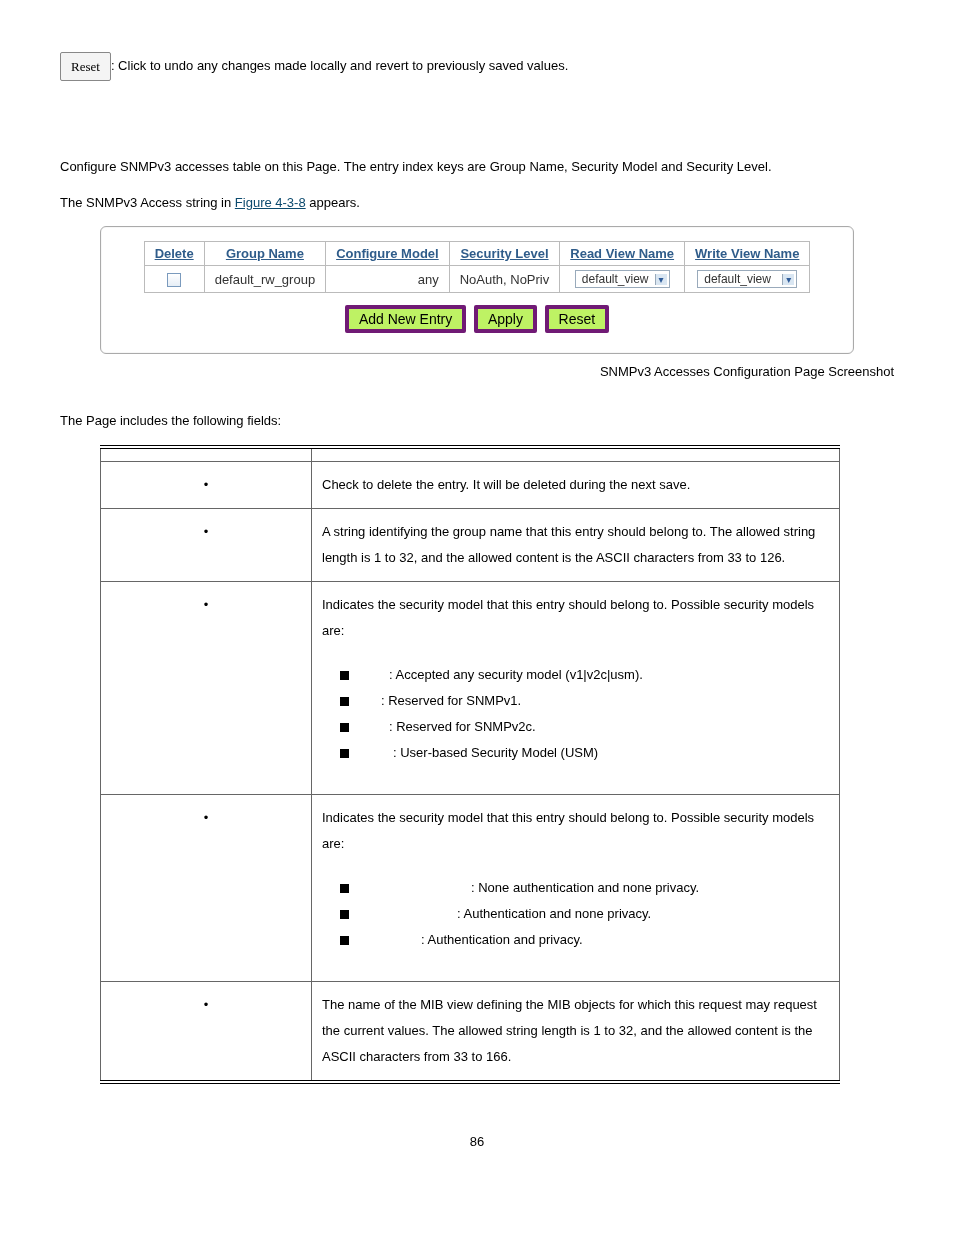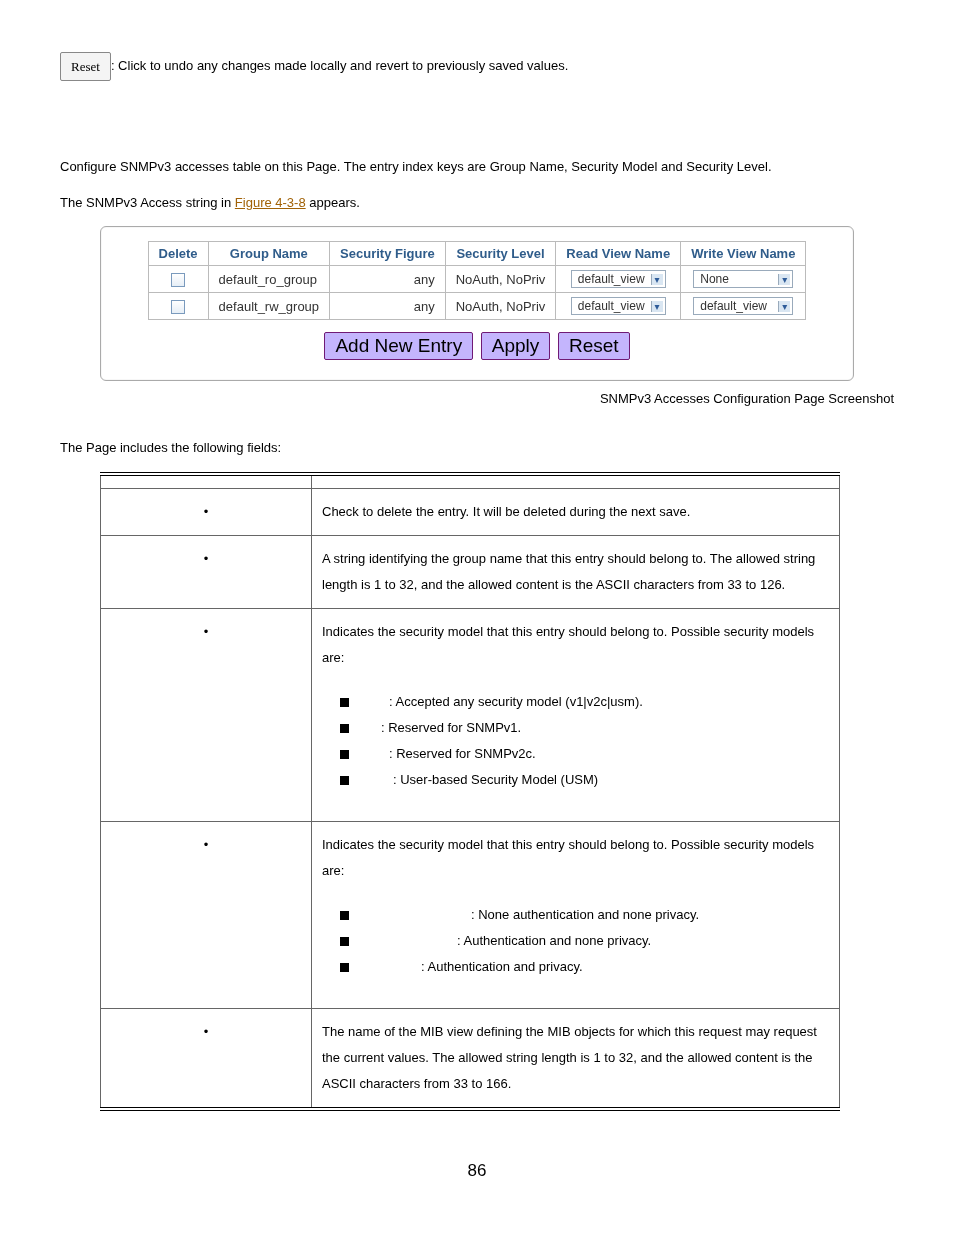--- a/index.html
+++ b/index.html
@@ -16,21 +16,21 @@
   .reset-btn-img {
     display: inline-block;
     border: 1px solid #888;
     background: #f4f4f4;
     padding: 2px 10px;
     font-family: Georgia, serif;
     font-size: 13px;
     vertical-align: middle;
     border-radius: 2px;
   }
-  .fig-link { color: #a16207; text-decoration: underline; }
+  .fig-link { color: #0c4a6e; text-decoration: underline; }
   .screenshot-box {
     border: 1px solid #aaa;
     border-radius: 6px;
     margin: 10px 40px;
     padding: 14px 14px 20px 14px;
     background: #fff;
     box-shadow: inset 0 0 0 1px rgba(0,0,0,0.03);
   }
   .shot-title {
     text-align: center;
@@ -47,20 +47,21 @@
   table.snmp th, table.snmp td {
     border: 1px solid #bbb;
     padding: 4px 10px;
     text-align: center;
     white-space: nowrap;
   }
   table.snmp th {
     color: #2f5c8a;
     font-weight: bold;
     background: #fff;
+    text-decoration: underline;
   }
   table.snmp td { color: #333; }
   .cb {
     display: inline-block;
     width: 12px; height: 12px;
     border: 1px solid #7a9abd;
     background: linear-gradient(#fff,#e6eef6);
     vertical-align: middle;
   }
   .sel {
@@ -77,24 +78,24 @@
     border-left: 1px solid #9ab;
     padding: 0 3px;
     margin-left: 6px;
     color: #2f5c99;
     font-size: 10px;
   }
   .sel.wide { min-width: 90px; justify-content: space-between; }
   .btn-row { text-align: center; margin-top: 12px; }
   .ui-btn {
     display: inline-block;
-    border: 1px solid #701a75;
+    border: 4px solid #701a75;
     padding: 2px 10px;
-    background: #c4b5fd;
-    font-size: 19px;
+    background: #bef264;
+    font-size: 14px;
     margin: 0 2px;
     border-radius: 2px;
   }
   .caption { text-align: right; margin: 8px 0 30px 0; }
   .spacer-lg { height: 50px; }
 
   
   table.fields {
     border-collapse: collapse;
     width: 740px;
@@ -108,21 +109,21 @@
     line-height: 2.0;
   }
   table.fields tr.hdr td { padding: 6px 10px; }
   table.fields tr:first-child td { border-top: 4px double #000; }
   table.fields tr.last td { border-bottom: 4px double #000; }
   .obj-cell { width: 190px; text-align: center; }
   .obj-cell .bullet { font-size: 13px; }
   ul.inner { list-style: none; padding: 0; margin: 18px; }
   ul.inner li { line-height: 2.0; }
   .sq { display:inline-block; width:9px; height:9px; background:#000; margin-right:12px; vertical-align: middle; }
-  .pagenum { text-align: center; margin-top: 50px; font-size: 17px; }
+  .pagenum { text-align: center; margin-top: 50px; font-size: 13px; }
 </style>
 </head>
 <body>
 
 <p>
   <span class="reset-btn-img">Reset</span><span>: Click to undo any changes made locally and revert to previously saved values.</span>
 </p>
 
 <div class="spacer-lg"></div>
 
@@ -130,38 +131,24 @@
 <p>
   <span>The SNMPv3 Access string in </span><a href="#" class="fig-link">Figure 4-3-8</a><span> appears.</span>
 </p>
 
 <div class="screenshot-box">
   <table class="snmp">
     <tbody>
         <tr>
       <th>Delete</th>
       <th>Group Name</th>
-      <th>Security Figure</th>
+      <th>Configure Model</th>
       <th>Security Level</th>
       <th>Read View Name</th>
       <th>Write View Name</th>
-    </tr>
-    <tr>
-      <td><span class="cb"></span></td>
-      <td style="text-align:left">default_ro_group</td>
-      <td style="text-align:right">any</td>
-      <td>NoAuth, NoPriv</td>
-      <td><span class="sel">
-              <span>default_view</span>
-              <span class="chev">▾</span>
-            </span></td>
-      <td><span class="sel wide">
-              <span>None</span>
-              <span class="chev">▾</span>
-            </span></td>
     </tr>
     <tr>
       <td><span class="cb"></span></td>
       <td style="text-align:right">default_rw_group</td>
       <td style="text-align:right">any</td>
       <td>NoAuth, NoPriv</td>
       <td><span class="sel">
               <span>default_view</span>
               <span class="chev">▾</span>
             </span></td>

